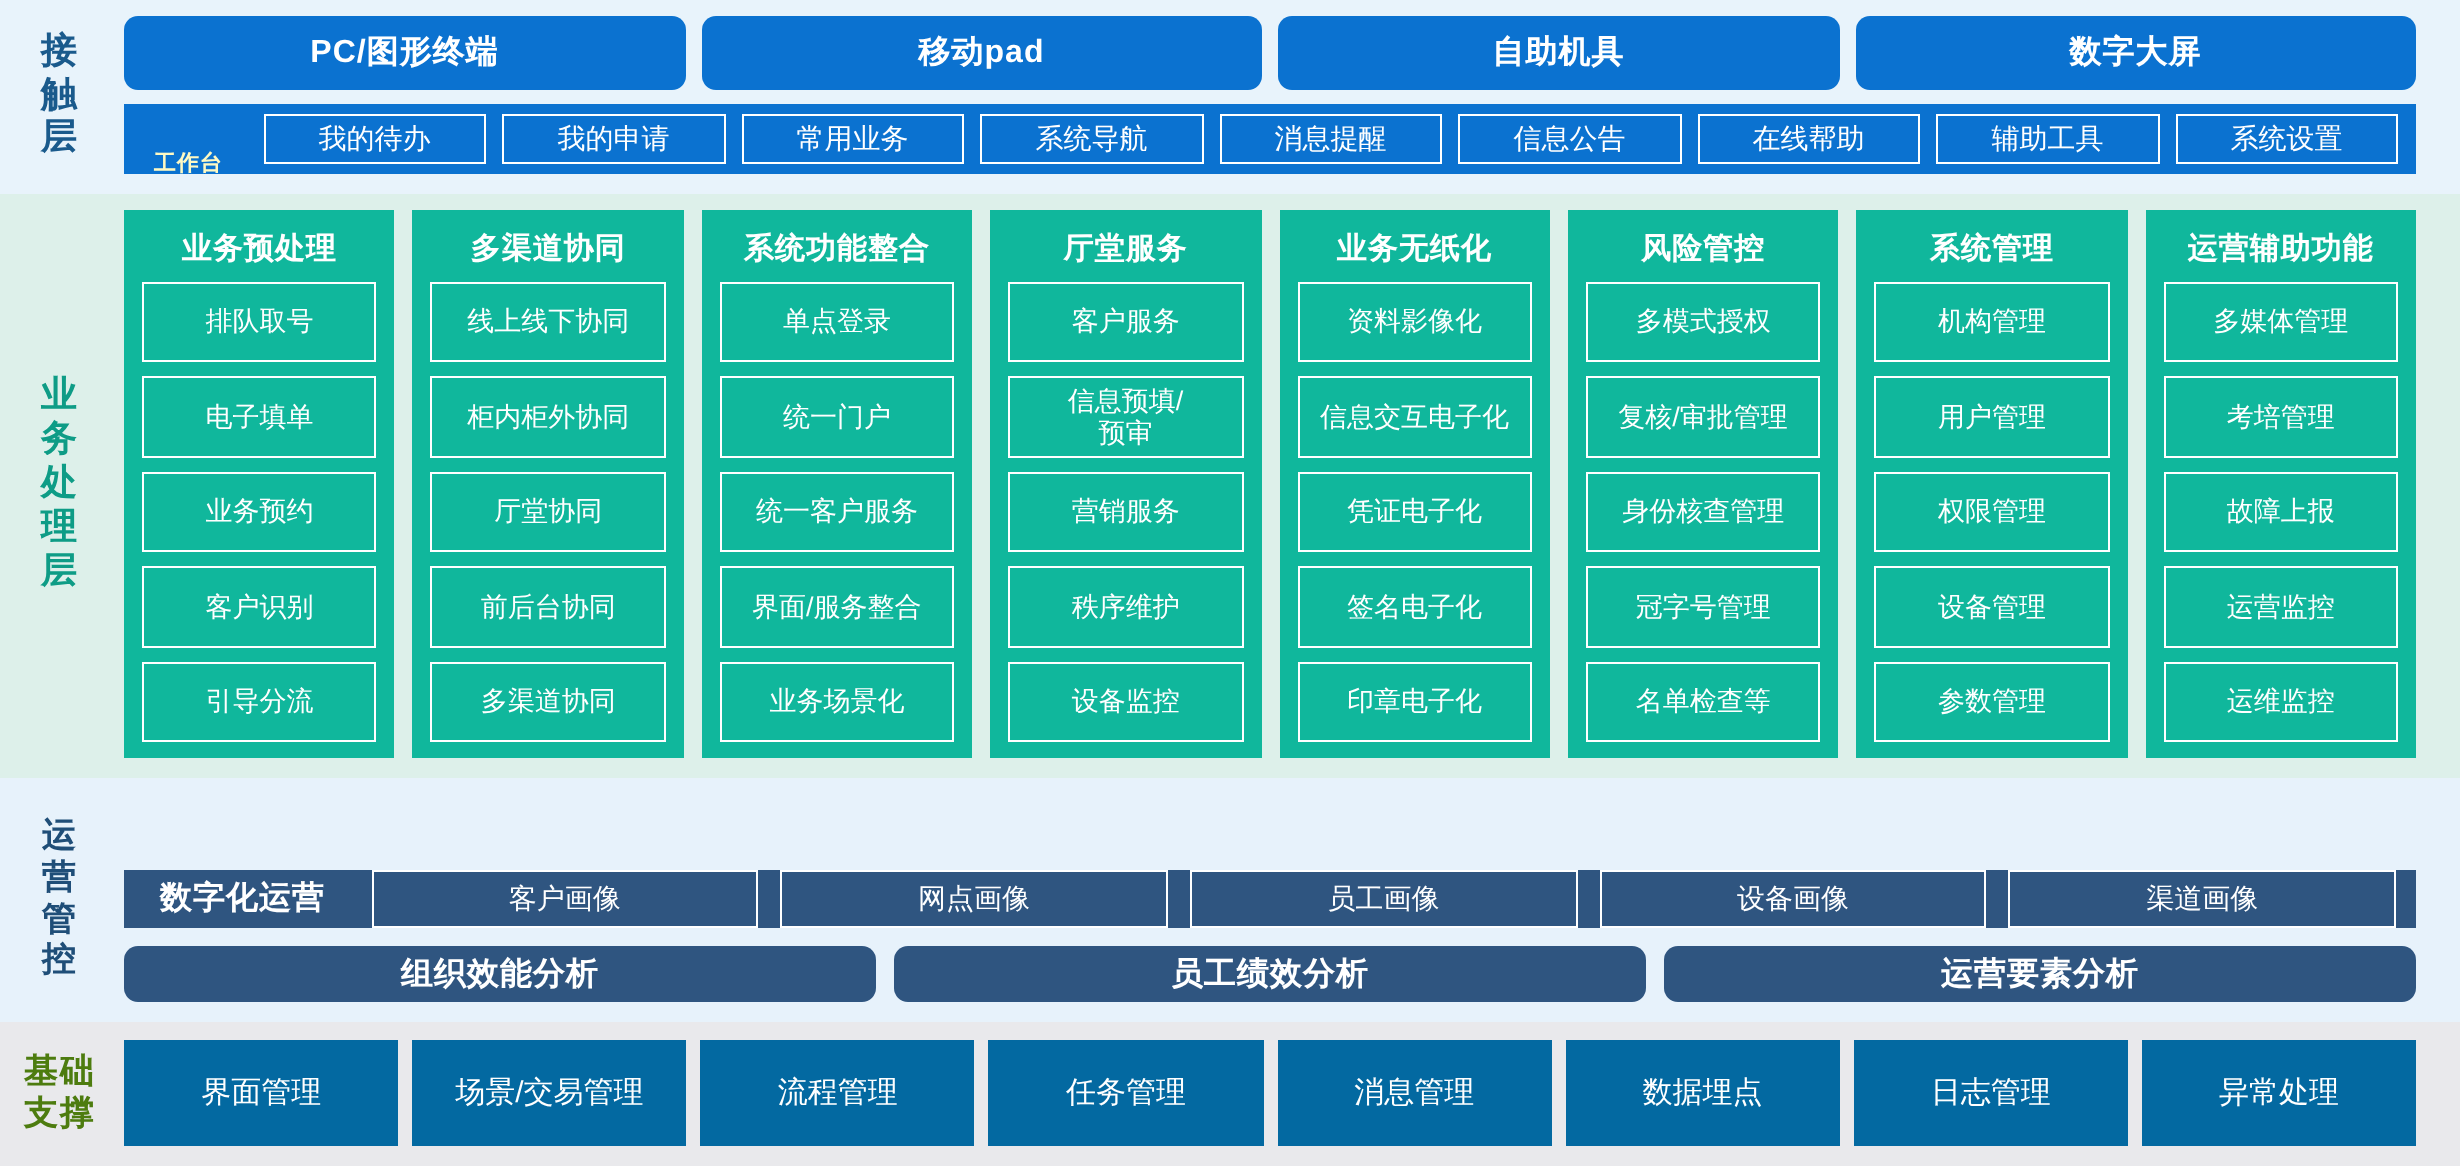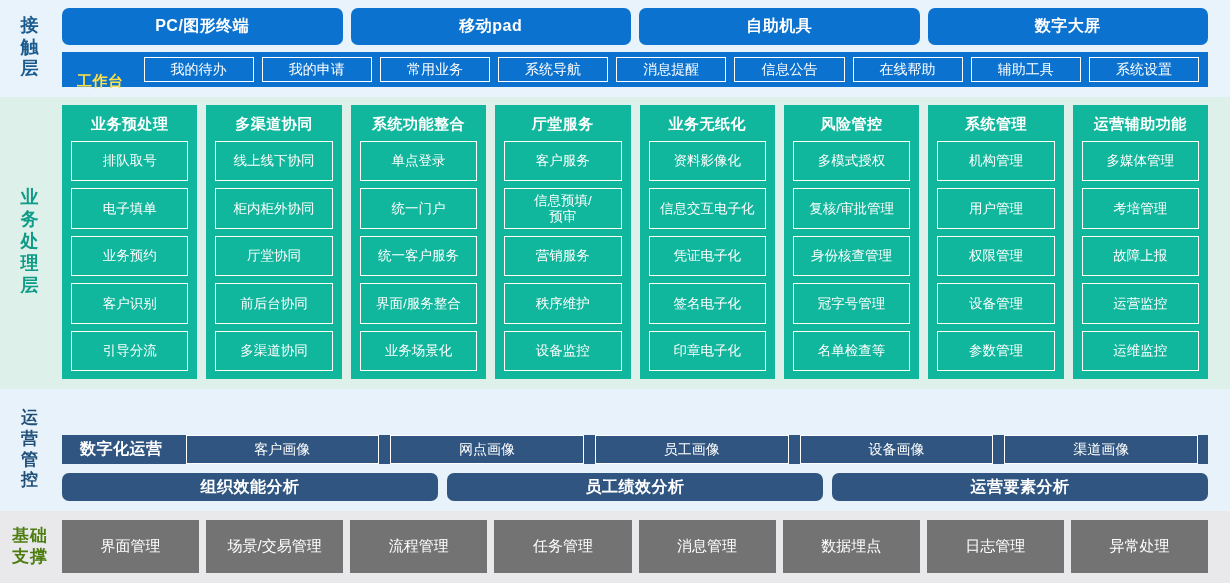--- a/index.html
+++ b/index.html
@@ -32,21 +32,21 @@
     border-radius: 7px;
     display: flex; align-items: center; justify-content: center;
     font-weight: bold; font-size: 16px;
     letter-spacing: .5px;
   }
   .workbench-bar {
     margin: 7px 22px 0 2px; height: 35px; background: #0B72D0;
     display: flex; align-items: center; gap: 8px; padding: 0 9px;
   }
   .workbench-title {
-    color: #fde047; font-weight: bold; font-size: 15px;
+    color: #fef9c3; font-weight: bold; font-size: 11px;
     padding: 0 12px 0 6px; white-space: nowrap; letter-spacing: .5px; margin-top: 24px;
   }
   .wb-item {
     flex: 1 1 0; height: 25px; border: 1px solid #ffffff;
     color: #fff; font-size: 14px;
     display: flex; align-items: center; justify-content: center;
     white-space: nowrap;
   }
 
   
@@ -96,21 +96,21 @@
     display: flex; align-items: center; justify-content: center;
     font-weight: bold; font-size: 16px; letter-spacing: .5px;
   }
 
   
   .layer-base { background: #E9E9EC; height: 72px; padding: 9px 0 10px 0; }
   .layer-base .layer-label { color: #4d7c0f; font-size: 17px; width: 60px; }
   .label-grid2 { display: flex; flex-direction: column; line-height: 1.2; }
   .base-row { display: flex; gap: 7px; padding: 0 22px 0 2px; height: 100%; }
   .base-chip {
-    flex: 1 1 0; background: #737373; color: #ffffff;
+    flex: 1 1 0; background: #0369a1; color: #ffffff;
     display: flex; align-items: center; justify-content: center;
     font-size: 15px; white-space: nowrap;
   }
 </style>
 </head>
 <body>
 
 <div id="page">
 
   <section class="layer layer-contact">

